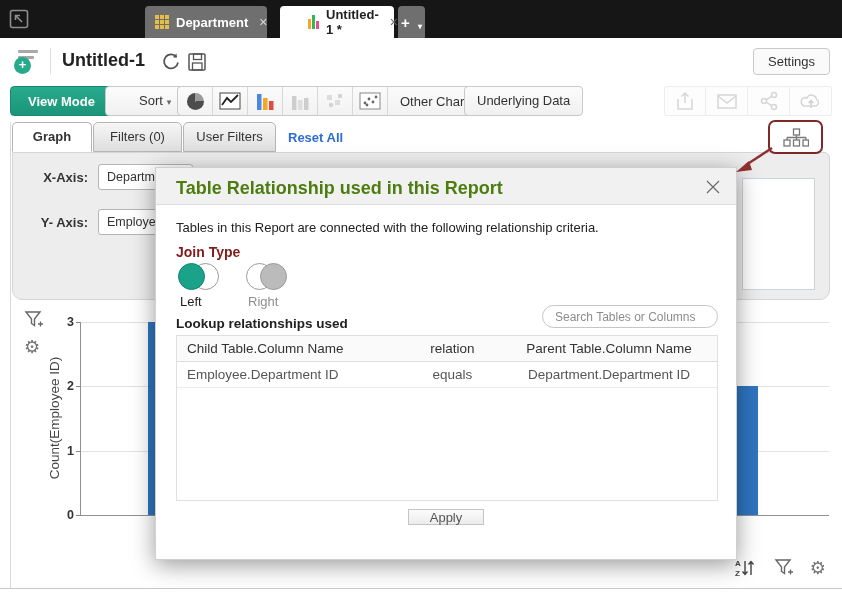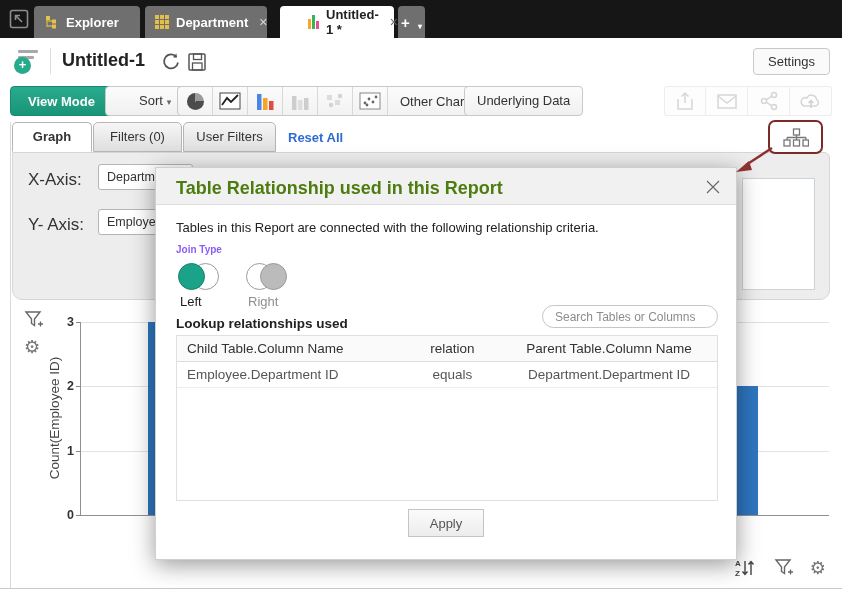--- a/index.html
+++ b/index.html
@@ -61,21 +61,21 @@
   .ftab { position:absolute; top:122px; height:30px; border:1px solid #b5b5b5; border-radius:5px 5px 0 0;
           background:linear-gradient(#f6f6f6,#dedede); font-size:13px; color:#333; text-align:center; line-height:28px; cursor:pointer; }
   .ftab.active { background:#fff; border-bottom-color:#fff; font-weight:bold; z-index:3; }
   .ftab-graph { left:12px; width:80px; }
   .ftab-filters { left:93px; width:89px; }
   .ftab-user { left:183px; width:93px; }
   .reset-all { position:absolute; left:288px; top:130px; color:#2e6bd6; font-weight:bold; font-size:13px; cursor:pointer; }
   
   .axis-panel { position:absolute; left:12px; top:152px; width:818px; height:148px; background:#ededed;
                 border:1px solid #d6d6d6; border-radius:0 6px 10px 10px; }
-  .axis-label { position:absolute; width:60px; font-size:17px; color:#333; }
+  .axis-label { position:absolute; width:60px; text-align:right; font-size:13px; color:#333;font-weight:bold; }
   .axis-box { position:absolute; height:26px; width:95px; background:#fff; border:1px solid #b5b5b5; border-radius:3px;
               font-size:12.5px; color:#333; line-height:24px; padding:0 8px; white-space:nowrap; overflow:hidden; cursor:pointer; }
   .panel-whitebox { position:absolute; left:729px; top:25px; width:73px; height:112px; background:#fff; border:1px solid #ccd3d9; }
   
   .chart-icon-col { position:absolute; left:24px; top:310px; width:22px; }
   .y-axis-title { position:absolute; left:-45px; top:410px; width:200px; height:16px; transform:rotate(-90deg);
                   text-align:center; font-size:13.5px; color:#444; }
   .ytick { position:absolute; left:56px; width:18px; text-align:right; font-size:12.5px; font-weight:bold; color:#333; }
   .tickmark { position:absolute; left:76px; width:5px; height:1px; background:#888; }
   .gridline { position:absolute; left:81px; width:748px; height:1px; background:#e2e2e2; }
@@ -85,68 +85,59 @@
   
   .br-icons { position:absolute; right:16px; top:558px; display:flex; gap:16px; align-items:center; }
   .bottom-line { position:absolute; left:0; top:588px; width:842px; height:1px; background:#c9c9c9; }
   
   .modal { position:absolute; left:155px; top:167px; width:582px; height:393px; background:#fff; z-index:10;
            box-shadow:0 5px 22px rgba(0,0,0,.4); border:1px solid #cfcfcf; }
   .modal-header { position:absolute; left:0; top:0; width:100%; height:37px; background:#f1f1f1; border-bottom:1px solid #ddd; }
   .modal-title { position:absolute; left:20px; top:10px; font-size:18px; font-weight:bold; color:#4d7c0f; }
   .modal-close { position:absolute; right:14px; top:10px; width:18px; height:18px; cursor:pointer; }
   .modal-desc { position:absolute; left:20px; top:52px; font-size:13px; color:#222; }
-  .join-type-label { position:absolute; left:20px; top:76px; font-size:10px; font-weight:bold; color:#8b5cf6; }
+  .join-type-label { position:absolute; left:20px; top:76px; font-size:14px; font-weight:bold; color:#7f1d1d; }
   .join-opt { position:absolute; top:95px; width:56px; text-align:left; cursor:pointer; }
   .venn { position:relative; width:42px; height:27px; margin-left:2px; }
   .venn .c { position:absolute; top:0; width:27px; height:27px; border-radius:50%; border:1.5px solid #9a9a9a; background:#fff; }
   .venn .cl { left:0; } .venn .cr { left:14px; }
   .venn.left-sel .cl { background:#1ba38a; border-color:#12806a; z-index:2; }
   .venn.right-sel .cr { background:#bbbbbb; border-color:#999; z-index:2; }
   .join-opt .jlabel { font-size:13px; margin-top:4px; margin-left:4px; color:#222; }
   .join-opt.dim .jlabel { color:#8f8f8f; }
   .search-pill { position:absolute; right:18px; top:137px; width:176px; height:23px; border:1px solid #c6c6c6;
                  border-radius:12px; background:#fff; display:flex; align-items:center; padding:0 8px 0 12px; }
   .search-pill input { border:none; outline:none; flex:1; font-size:12px; color:#555; font-family:"Liberation Sans",sans-serif; background:transparent; }
   .search-pill input::placeholder { color:#8c8c8c; }
   .lookup-heading { position:absolute; left:20px; top:148px; font-size:13.5px; font-weight:bold; color:#222; }
   .rel-table { position:absolute; left:20px; top:167px; width:542px; height:166px; border:1px solid #e0e0e0; background:#fff; }
   .rel-row { display:flex; height:26px; line-height:25px; font-size:13.5px; }
   .rel-row.head { background:#fafafa; border-bottom:1px solid #ddd; color:#333; }
   .rel-row.data { border-bottom:1px solid #ececec; color:#555; }
   .rel-c1 { width:42%; padding-left:10px; }
   .rel-c2 { width:18%; text-align:center; }
   .rel-c3 { width:40%; text-align:center; }
-  .apply-btn { position:absolute; left:50%; top:341px; transform:translateX(-50%); width:76px; height:28px;
+  .apply-btn { position:absolute; left:50%; top:341px; transform:translateX(-50%); width:76px; height:16px;
                background:linear-gradient(#fbfbfb,#ececec); border:1px solid #c4c4c4; border-radius:0;
                font-size:13px; color:#555; font-family:"Liberation Sans",sans-serif; cursor:pointer; }
   
   .rel-highlight { position:absolute; left:768px; top:120px; width:55px; height:34px; background:#fff;
                    border:2.5px solid #7c2a28; border-radius:7px; display:flex; align-items:center; justify-content:center; z-index:12; cursor:pointer; }
   .callout-arrow { position:absolute; left:722px; top:140px; z-index:12; pointer-events:none; }
   .gear-glyph { font-size:18px; color:#777; line-height:1; cursor:pointer; }
 </style>
 </head>
 <body>
 
 <div class="tabbar">
   <svg class="win-restore" viewBox="0 0 20 20">
     <rect x="1.5" y="1.5" width="17" height="17" rx="2" fill="none" stroke="#8d8d8d" stroke-width="1.6"></rect>
     <path d="M13 13 L6.5 6.5 M6.5 11 V6.5 H11" fill="none" stroke="#8d8d8d" stroke-width="1.6"></path>
   </svg>
 
-  <div class="tab tab-explorer">
-    <svg width="15" height="15" viewBox="0 0 15 15">
-      <path d="M3 2 V12 M3 6 H8 M3 11 H8" stroke="#c9b24a" stroke-width="1.4" fill="none"></path>
-      <rect x="2" y="1" width="4" height="4" fill="#e3c24d"></rect>
-      <rect x="8" y="4.5" width="4" height="4" fill="#e3c24d"></rect>
-      <rect x="8" y="9.5" width="4" height="4" fill="#e3c24d"></rect>
-    </svg>
-    <span>Explorer</span>
-  </div>
 
   <div class="tab tab-department">
     <span class="grid-icon">
       <i></i>
         <i></i>
         <i></i>
         <i></i>
         <i></i>
         <i></i>
         <i></i>

